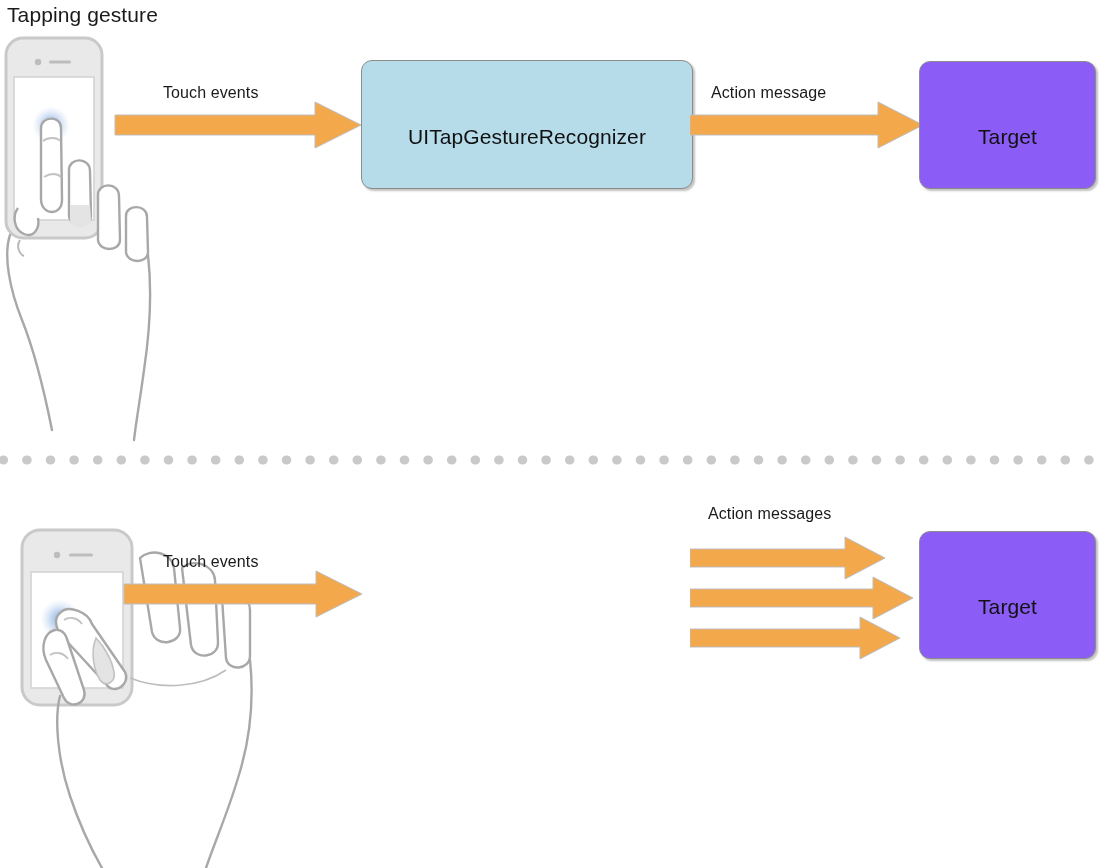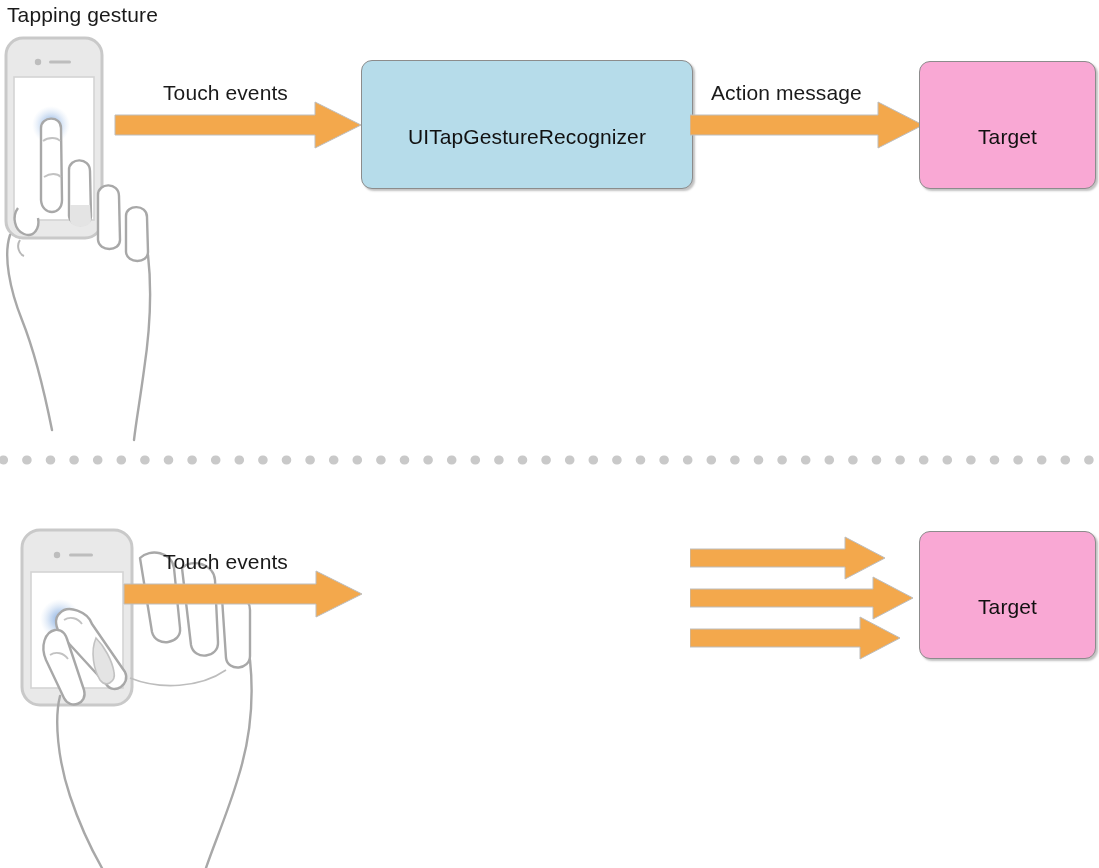--- a/index.html
+++ b/index.html
@@ -29,21 +29,21 @@
     color: #1a1a1a;
     white-space: nowrap;
     letter-spacing: 0.1px;
   }
   #tap-title   { left: 7px;  top: 2px;  }
   #pinch-title { left: 7px;  top: 485px; }
 
   
   .flow-label {
     position: absolute;
-    font-size: 21px;
+    font-size: 16px;
     line-height: 26px;
     color: #1a1a1a;
     white-space: nowrap;
     letter-spacing: 0.1px;
   }
   #tap-touch-label     { left: 163px; top: 80px;  }
   #tap-action-label    { left: 711px; top: 80px;  }
   #pinch-touch-label   { left: 163px; top: 549px; }
   #pinch-action-label  { left: 708px; top: 501px; }
 
@@ -60,21 +60,21 @@
   }
   .node-box .node-label {
     font-size: 21px;
     line-height: 26px;
     color: #111111;
     white-space: nowrap;
     letter-spacing: 0.1px;
     margin-top: 24px;
   }
   .recognizer { background: #b6dcea; }
-  .target     { background: #f9a8d4; text-align: center; }
+  .target     { background: #8b5cf6; text-align: center; }
 
   #tap-recognizer   { left: 361px; top: 60px;  width: 332px; height: 129px; }
   #tap-target       { left: 919px; top: 61px;  width: 177px; height: 128px; }
   #pinch-recognizer { left: 361px; top: 531px; width: 332px; height: 129px; }
   #pinch-target     { left: 919px; top: 531px; width: 177px; height: 128px; }
 
   
   .arrow {
     position: absolute;
   }
@@ -214,20 +214,21 @@
     <path d="M130 158 C160 170 200 168 226 150" fill="none" stroke="#bdbdbd" stroke-width="1.6"></path>
   </svg>
 
   <div class="flow-label" id="pinch-touch-label">Touch events</div>
 
   <svg class="arrow" id="pinch-arrow-in" viewBox="0 0 242 52" width="242" height="52">
     <path d="M2 16 L194 16 L194 3 L240 26 L194 49 L194 36 L2 36 Z" fill="#F3A84C" stroke="#bdbdbd" stroke-width="1"></path>
   </svg>
 
 
+  <div class="flow-label" id="pinch-action-label">Action messages</div>
 
   <svg class="arrow" id="pinch-arrow-a" viewBox="0 0 197 46" width="197" height="46">
     <path d="M0 14 L155 14 L155 2 L195 23 L155 44 L155 32 L0 32 Z" fill="#F3A84C" stroke="#bdbdbd" stroke-width="1"></path>
   </svg>
   <svg class="arrow" id="pinch-arrow-b" viewBox="0 0 225 46" width="225" height="46">
     <path d="M0 14 L183 14 L183 2 L223 23 L183 44 L183 32 L0 32 Z" fill="#F3A84C" stroke="#bdbdbd" stroke-width="1"></path>
   </svg>
   <svg class="arrow" id="pinch-arrow-c" viewBox="0 0 212 46" width="212" height="46">
     <path d="M0 14 L170 14 L170 2 L210 23 L170 44 L170 32 L0 32 Z" fill="#F3A84C" stroke="#bdbdbd" stroke-width="1"></path>
   </svg>

